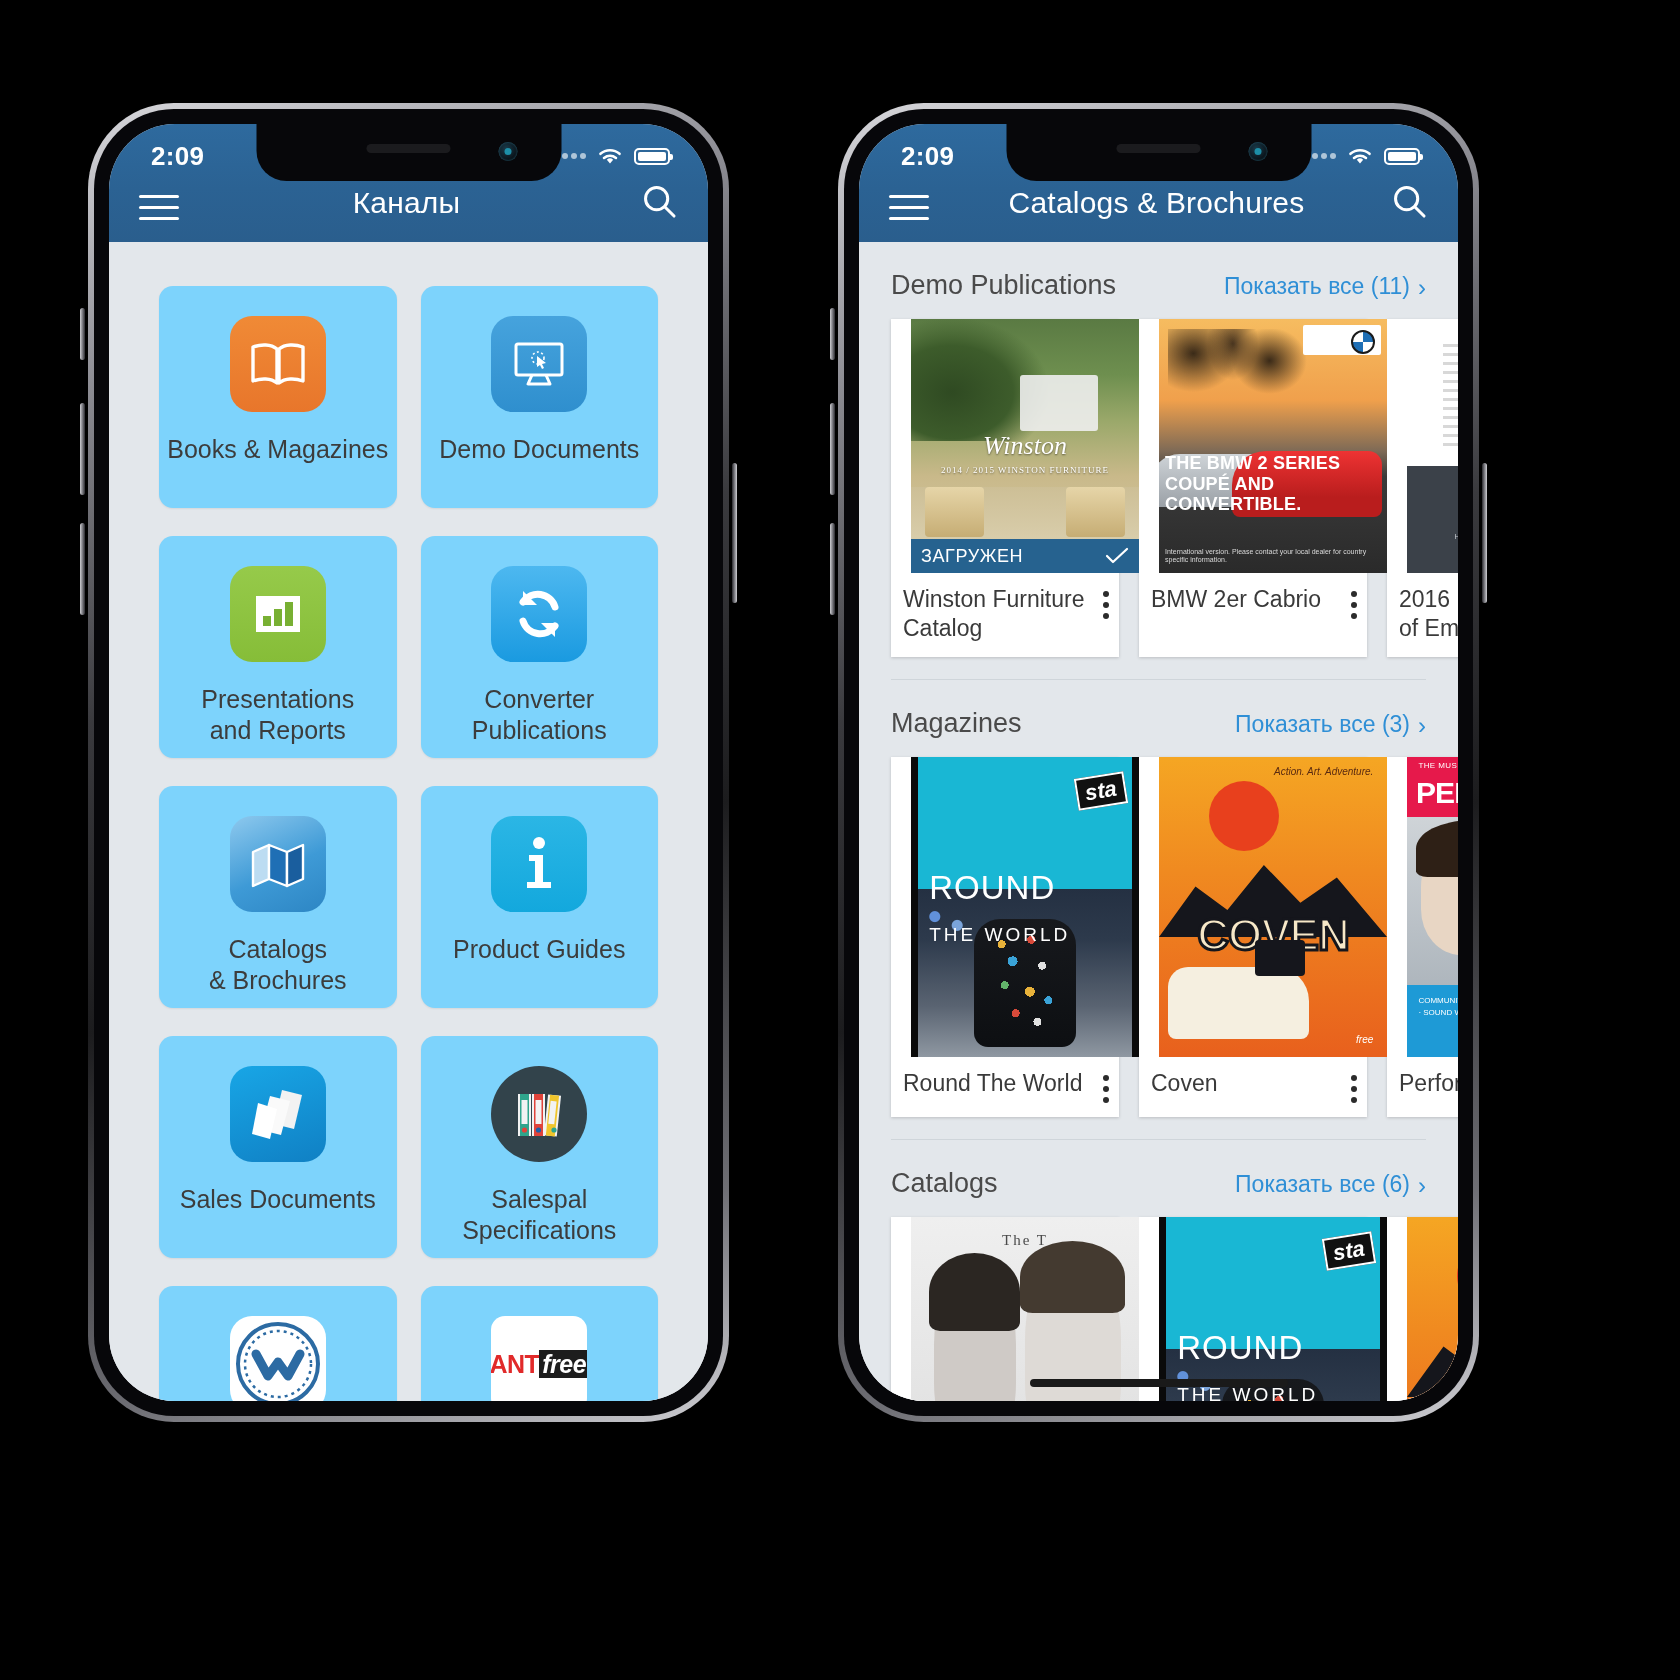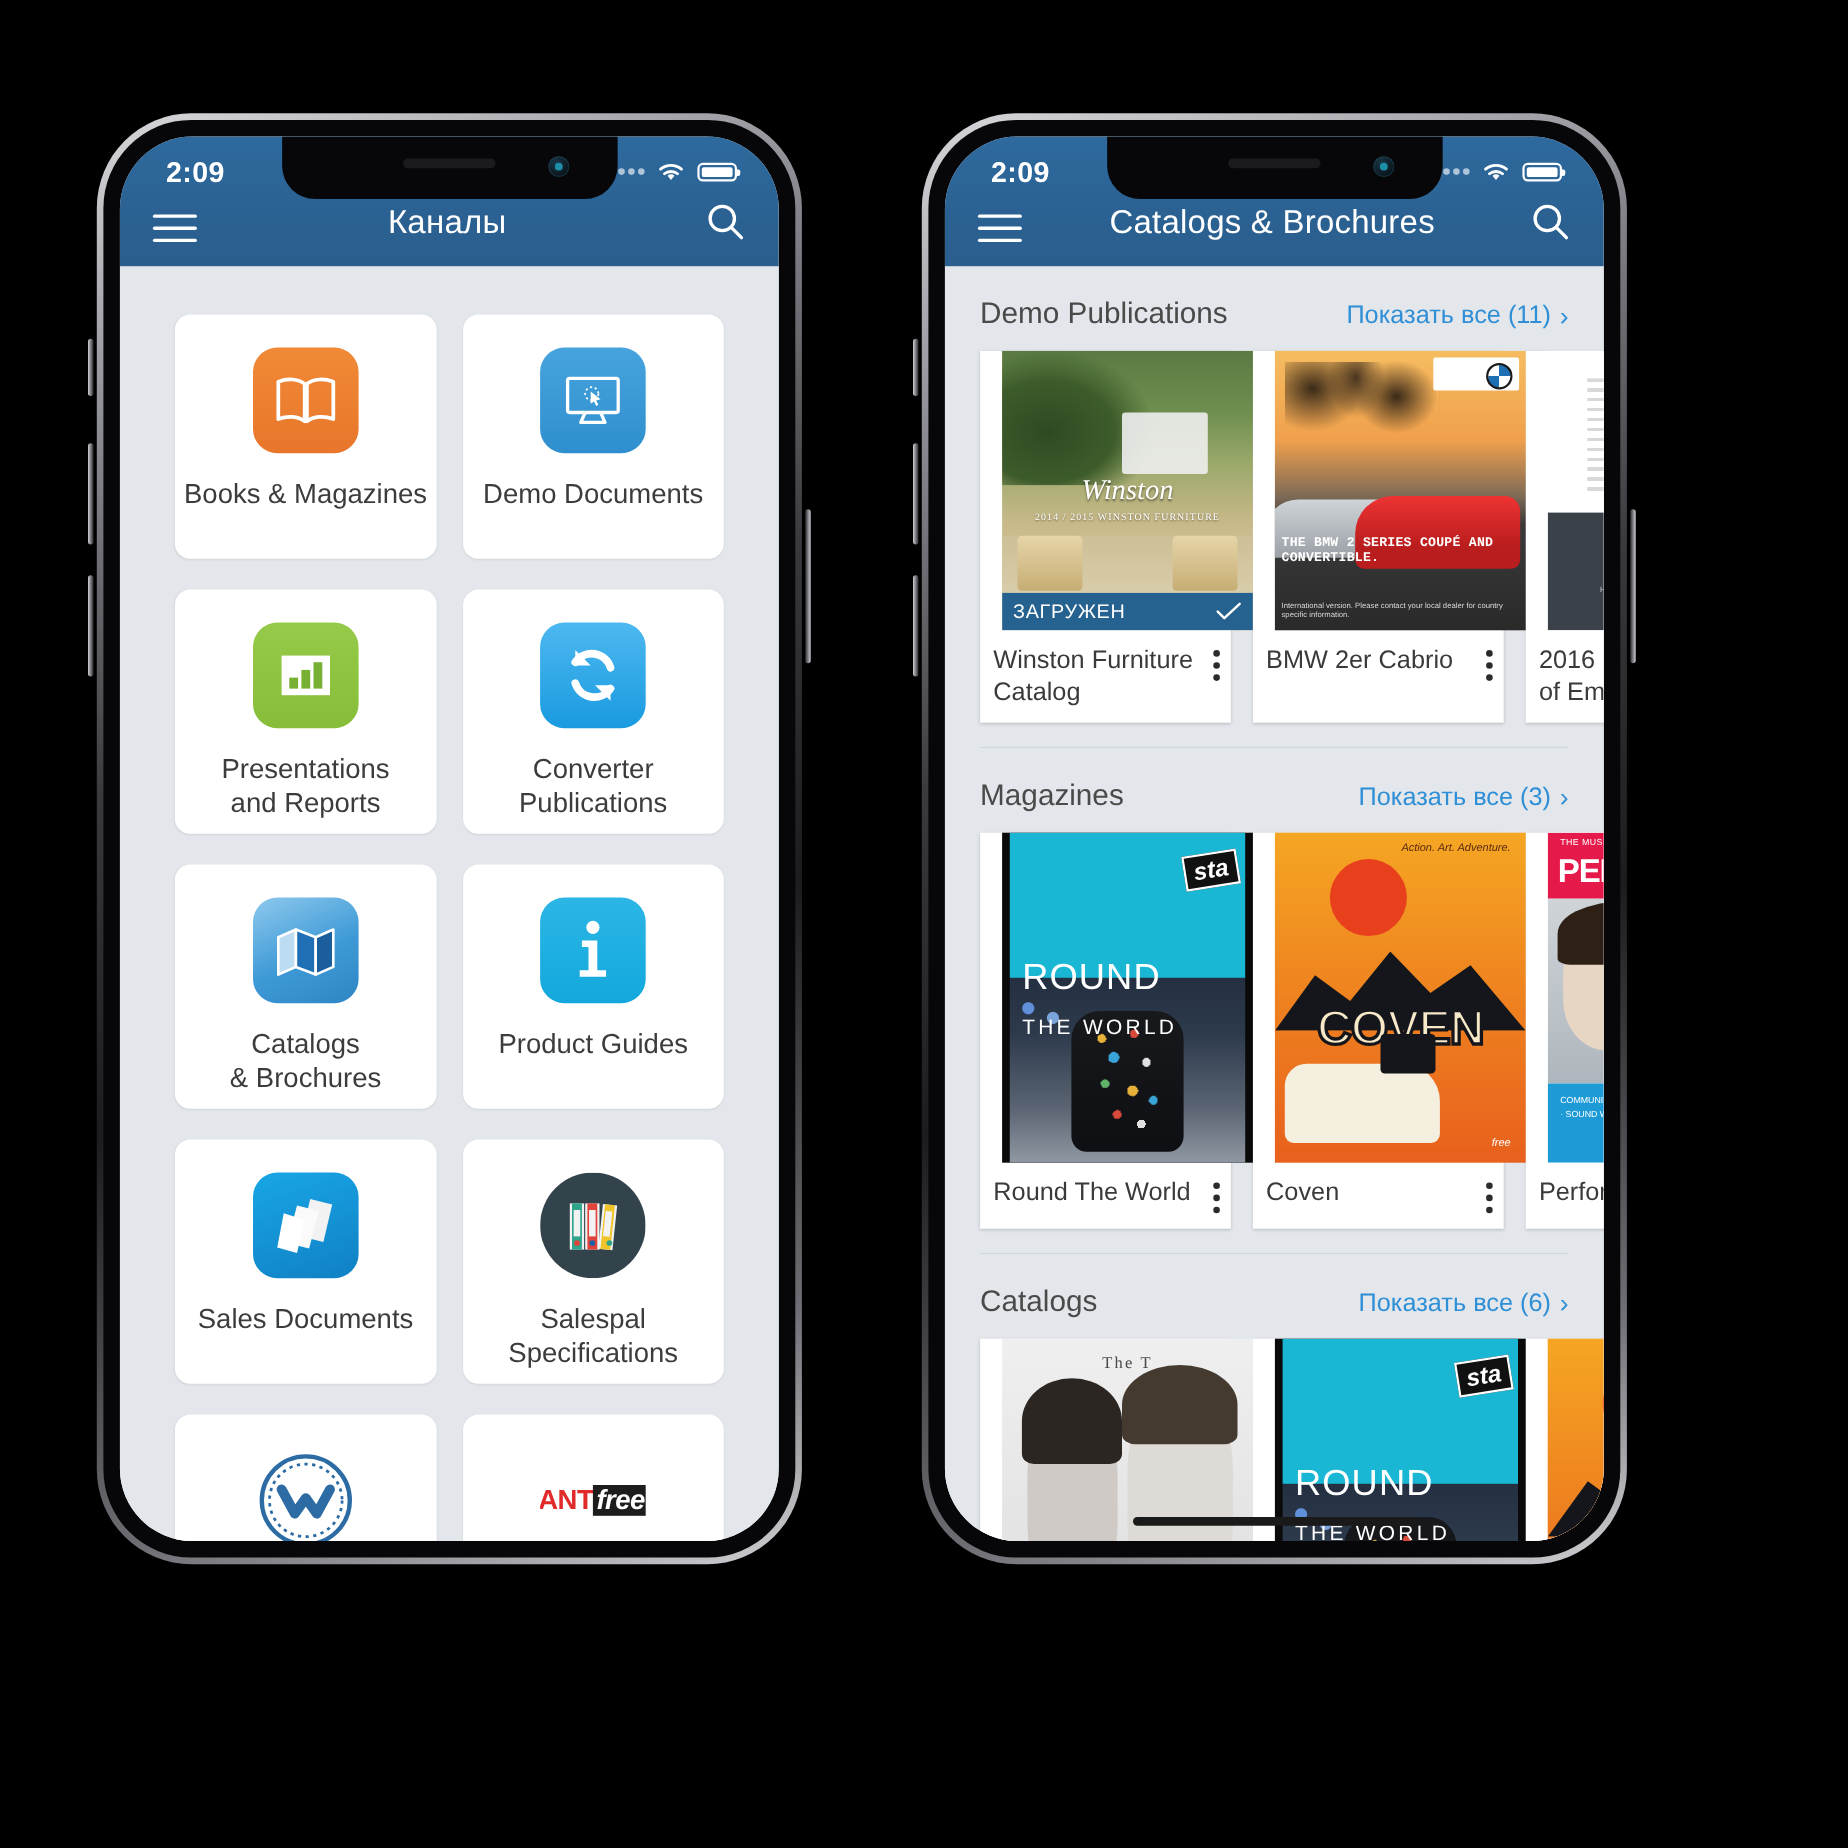--- a/index.html
+++ b/index.html
@@ -110,21 +110,21 @@
     position: absolute; top: 118px; left: 0; right: 0; bottom: 0;
     background: #e3e7eb;
     overflow: hidden;
   }
   .grid {
     display: grid; grid-template-columns: 1fr 1fr;
     gap: 28px 24px;
     padding: 44px 50px 0 50px;
   }
   .tile {
-    background: #ffffff; border-radius: 14px;
+    background: #7dd3fc; border-radius: 14px;
     height: 222px;
     display: flex; flex-direction: column; align-items: center; justify-content: flex-start;
     padding-top: 30px;
     box-shadow: 0 1px 2px rgba(0,0,0,.07);
   }
   .tile-icon { width: 96px; height: 96px; border-radius: 22px; position: relative; overflow:hidden; flex-shrink:0;}
   .tile-label {
     margin-top: 22px; font-size: 25px; color: #3c3c3c; text-align: center;
     line-height: 1.22; padding: 0 8px;
   }
@@ -205,21 +205,21 @@
   .cv-bmw { background: linear-gradient(180deg,#f6bc60 0%,#f0a04c 32%,#7e6a56 52%,#3a3a3a 62%,#2a2a2a 100%); }
   .cv-bmw .palms{position:absolute;left:4%;top:4%;width:62%;height:48%;background:
      radial-gradient(ellipse at 18% 20%,#3a2a18 0%,rgba(58,42,24,0) 28%),
      radial-gradient(ellipse at 46% 12%,#4a3620 0%,rgba(74,54,32,0) 24%),
      radial-gradient(ellipse at 72% 26%,#3a2a18 0%,rgba(58,42,24,0) 26%);}
   .cv-bmw .logo{position:absolute;right:6px;top:6px;width:78px;height:30px;background:#fff;border-radius:2px;}
   .cv-bmw .logo::after{content:'';position:absolute;right:6px;top:5px;width:20px;height:20px;border-radius:50%;
      background:conic-gradient(#1f6fb5 0 25%,#fff 0 50%,#1f6fb5 0 75%,#fff 0);border:2px solid #1b1b1b;}
   .cv-bmw .carR{position:absolute;right:2%;bottom:22%;width:66%;height:26%;background:linear-gradient(180deg,#e33 0%,#b91d1d 70%);border-radius:34px 14px 8px 8px;}
   .cv-bmw .carS{position:absolute;left:-4%;bottom:26%;width:50%;height:21%;background:linear-gradient(180deg,#cfd4d8,#9aa0a6);border-radius:30px 12px 6px 6px;}
-  .cv-bmw .cap{position:absolute;left:6px;right:6px;bottom:58px;color:#fff;font-size:12px;font-weight:bold;line-height:1.15;letter-spacing:.2px;font-family:Liberation Mono, monospace;}
+  .cv-bmw .cap{position:absolute;left:6px;right:6px;bottom:58px;color:#fff;font-size:18px;font-weight:bold;line-height:1.15;letter-spacing:.2px;}
   .cv-bmw .fine{position:absolute;left:6px;right:6px;bottom:8px;color:#d9d9d9;font-size:7px;line-height:1.25;}
 
   .cv-litmus { background: #fff; }
   .cv-litmus .bars{position:absolute;left:16%;top:10%;width:26%;height:42%;background:
     repeating-linear-gradient(180deg,#d8d8d8 0 3px,transparent 3px 9px);}
   .cv-litmus .band{position:absolute;left:0;right:0;bottom:0;height:42%;background:#3b4149;color:#fff;}
   .cv-litmus .band .y{position:absolute;top:9%;left:0;right:0;text-align:center;font-size:13px;letter-spacing:1px;}
   .cv-litmus .band .t{position:absolute;top:26%;left:0;right:0;text-align:center;font-size:34px;font-weight:bold;letter-spacing:-1px;}
   .cv-litmus .band .s{position:absolute;top:62%;left:8%;right:8%;text-align:center;font-size:7px;line-height:1.3;color:#c9ced4;}
 

